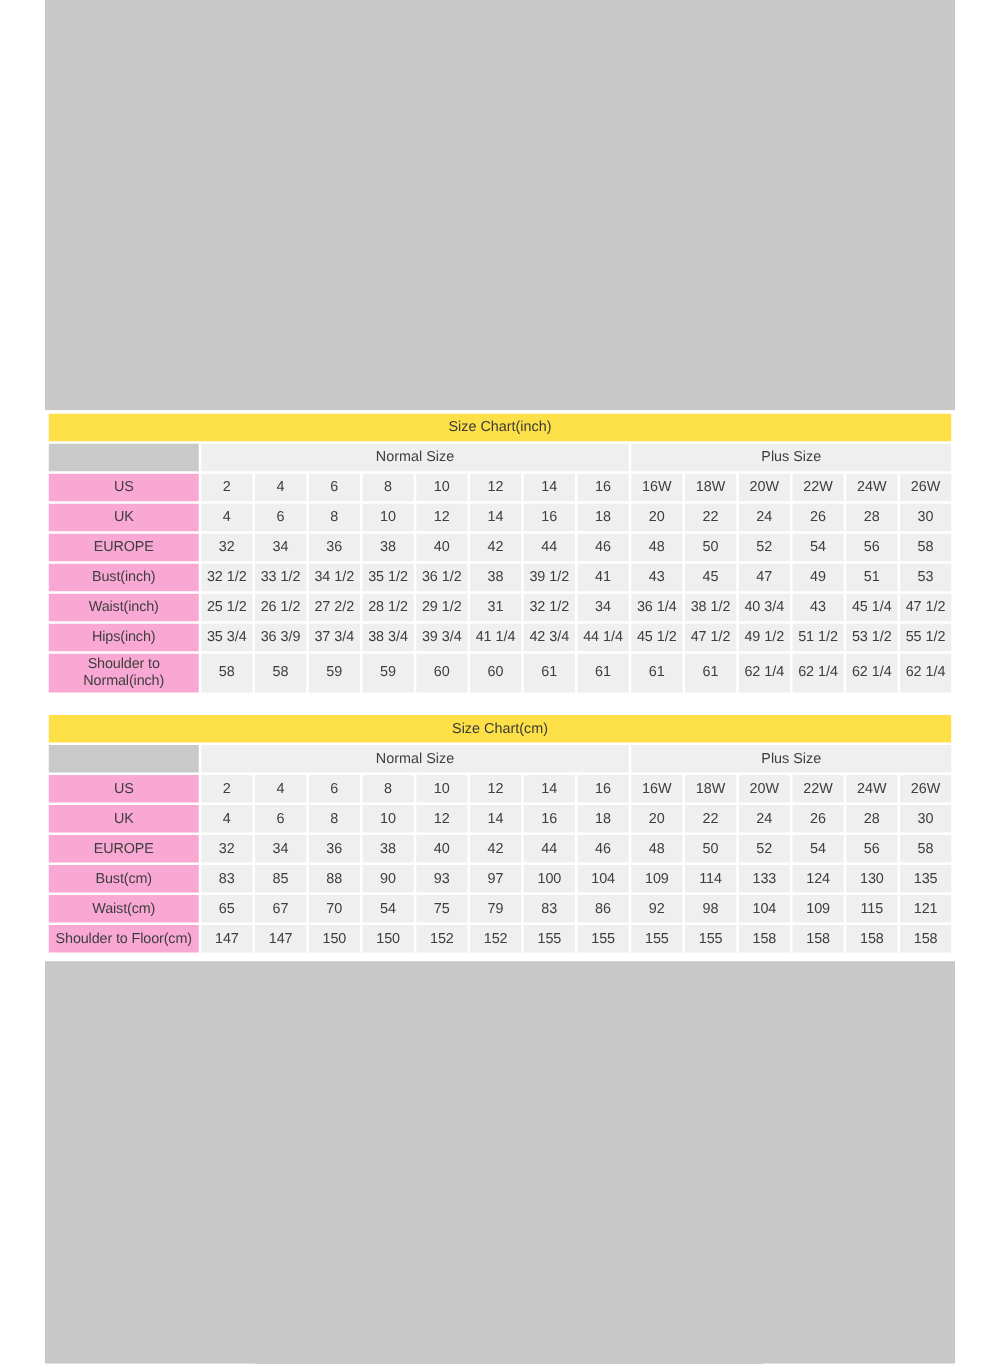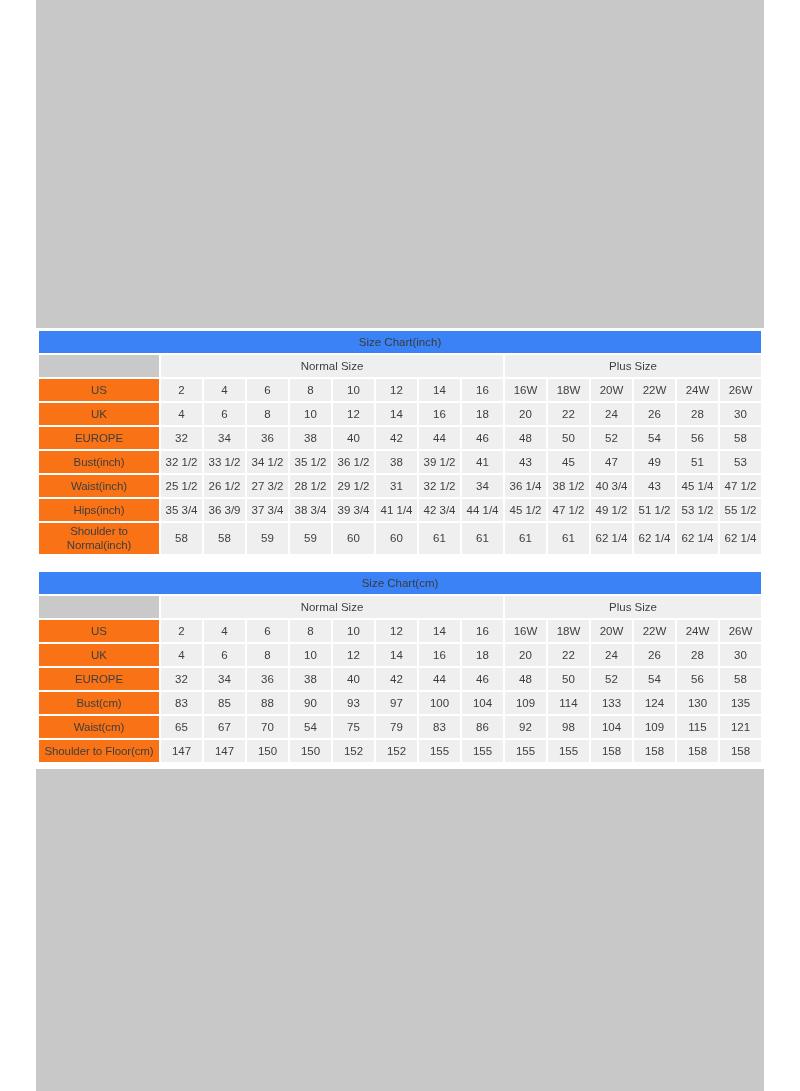--- a/index.html
+++ b/index.html
@@ -44,32 +44,32 @@
   table.size-table td {
     height: 20px;
     padding: 1px 1px;
     text-align: center;
     vertical-align: middle;
     font-size: 11.5px;
     line-height: 1.25;
     overflow: hidden;
   }
   td.title-cell {
-    background: #3b82f6;
+    background: #fde047;
     font-size: 13px;
     color: #3a3a3a;
   }
   td.corner-cell {
     background: #c9c9c9;
   }
   td.group-cell {
     background: #efefef;
   }
   td.row-label {
-    background: #f97316;
+    background: #f9a8d4;
     white-space: pre;
     letter-spacing: -0.1px;
   }
   td.value-cell {
     background: #efefef;
   }
 </style>
 </head>
 <body>
 
@@ -169,21 +169,21 @@
               <td class="value-cell">45</td>
               <td class="value-cell">47</td>
               <td class="value-cell">49</td>
               <td class="value-cell">51</td>
               <td class="value-cell">53</td>
             </tr>
             <tr>
               <td class="row-label">Waist(inch)</td>
               <td class="value-cell">25 1/2</td>
               <td class="value-cell">26 1/2</td>
-              <td class="value-cell">27 3/2</td>
+              <td class="value-cell">27 2/2</td>
               <td class="value-cell">28 1/2</td>
               <td class="value-cell">29 1/2</td>
               <td class="value-cell">31</td>
               <td class="value-cell">32 1/2</td>
               <td class="value-cell">34</td>
               <td class="value-cell">36 1/4</td>
               <td class="value-cell">38 1/2</td>
               <td class="value-cell">40 3/4</td>
               <td class="value-cell">43</td>
               <td class="value-cell">45 1/4</td>

